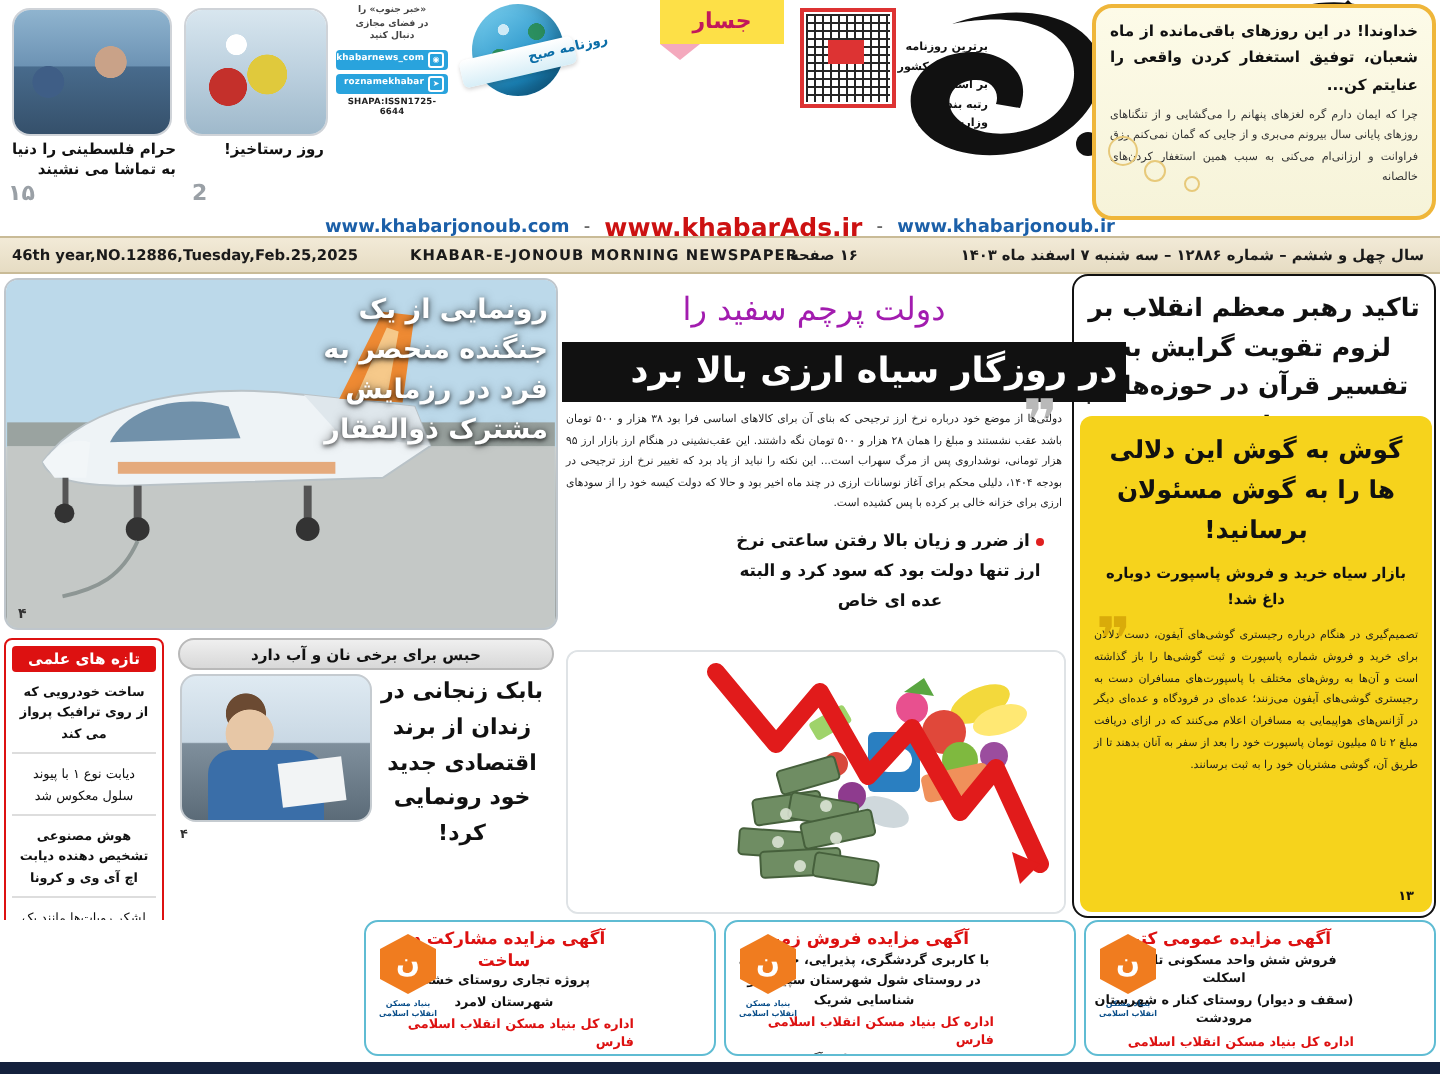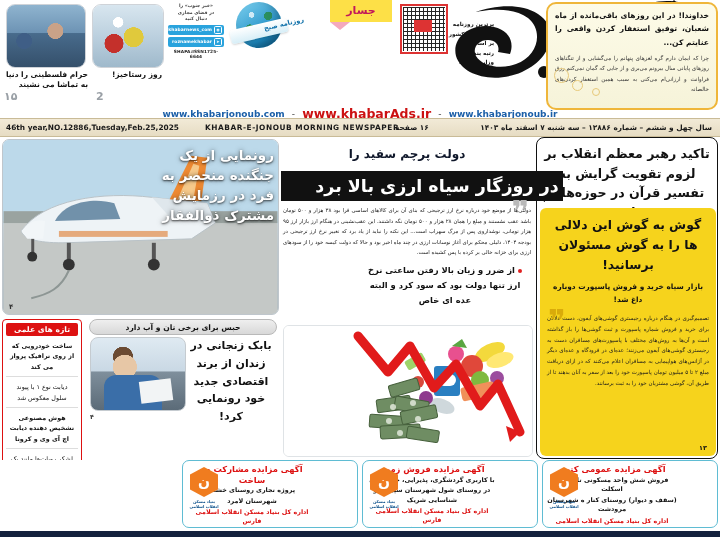--- a/index.html
+++ b/index.html
@@ -120,21 +120,21 @@
   #yellowbox .yh{font-size:12.4px;line-height:1.62;font-weight:bold;color:#111;text-align:center;}
   #yellowbox .ysub{margin-top:6px;font-size:7.4px;line-height:1.75;font-weight:bold;color:#111;text-align:center;}
   #yellowbox .ybody{margin-top:6px;font-size:5.5px;line-height:1.95;color:#1a1a1a;text-align:justify;}
   #yq{position:absolute;left:8px;top:104px;font-size:30px;color:#d9ab0a;font-weight:bold;line-height:.6;}
   #ypg{position:absolute;right:9px;bottom:4px;font-size:6.5px;font-weight:bold;color:#111;}
 
   
   #centercol{left:281px;top:0;width:252px;height:322px;}
   #cc-h1{position:absolute;left:0;top:2px;width:252px;height:30px;background:#fff;
      display:flex;align-items:center;justify-content:center;}
-  #cc-h1 span{font-size:12px;font-weight:bold;color:#0f172a;}
+  #cc-h1 span{font-size:16px;font-weight:normal;color:#a21caf;}
   #cc-h2{position:absolute;left:0;top:34px;width:252px;height:30px;background:#111;
      display:flex;align-items:center;justify-content:center;padding-left:30px;}
   #cc-h2 span{font-size:17.5px;font-weight:bold;color:#fff;}
   #cc-body{position:absolute;left:2px;top:68px;width:248px;font-size:5.4px;line-height:1.95;
      color:#1a1a1a;text-align:justify;}
   #cc-q{position:absolute;right:4px;top:66px;font-size:30px;color:#b9b9b9;font-weight:bold;line-height:.6;}
   #cc-bul{position:absolute;right:4px;top:126px;width:168px;text-align:center;
      font-size:8.4px;line-height:1.8;font-weight:bold;color:#111;}
   #cc-bul .dot{display:inline-block;width:4px;height:4px;border-radius:50%;background:#e02020;margin-left:3px;vertical-align:middle;}
 
@@ -189,21 +189,21 @@
   #sci-pg{position:absolute;left:4px;bottom:2px;background:#d11;color:#fff;font-size:6px;font-weight:bold;
      padding:0 2px;border-radius:2px;}
 
   
   #ads{position:absolute;left:0;top:460px;width:720px;height:77px;background:#fff;}
   .ad{position:absolute;top:0;height:68px;box-sizing:border-box;
       border:1.5px solid #5fbcd3;border-radius:7px;background:#fff;
       padding:3px 4px;overflow:hidden;}
   .ad .ah{font-size:8.4px;font-weight:bold;color:#d11;text-align:center;line-height:1.25;}
   .ad .a1{font-size:6.4px;font-weight:bold;color:#111;text-align:center;line-height:1.5;margin-top:1px;}
-  .ad .a2{font-size:6.4px;font-weight:bold;color:#d11;text-align:center;line-height:1.4;margin-top:2px;}
+  .ad .a2{font-size:6.4px;font-weight:bold;color:#d11;line-height:1.4;margin-top:2px;}
   .ad .arow{display:flex;justify-content:space-between;align-items:center;margin-top:2px;}
   .ad .arow span{font-size:5.4px;font-weight:bold;color:#111;}
   .adlogo{position:absolute;left:4px;top:6px;width:34px;height:46px;}
   .adlogo .hex{width:28px;height:30px;background:#f07c1f;margin:0 auto;
      clip-path:polygon(50% 0,100% 25%,100% 75%,50% 100%,0 75%,0 25%);
      display:flex;align-items:center;justify-content:center;}
   .adlogo .hex i{font-style:normal;color:#fff;font-size:14px;font-weight:bold;}
   .adlogo .lt{font-size:4px;text-align:center;color:#0b4f8a;font-weight:bold;line-height:1.3;margin-top:2px;}
   .ad .inner{margin-right:36px;}
 

